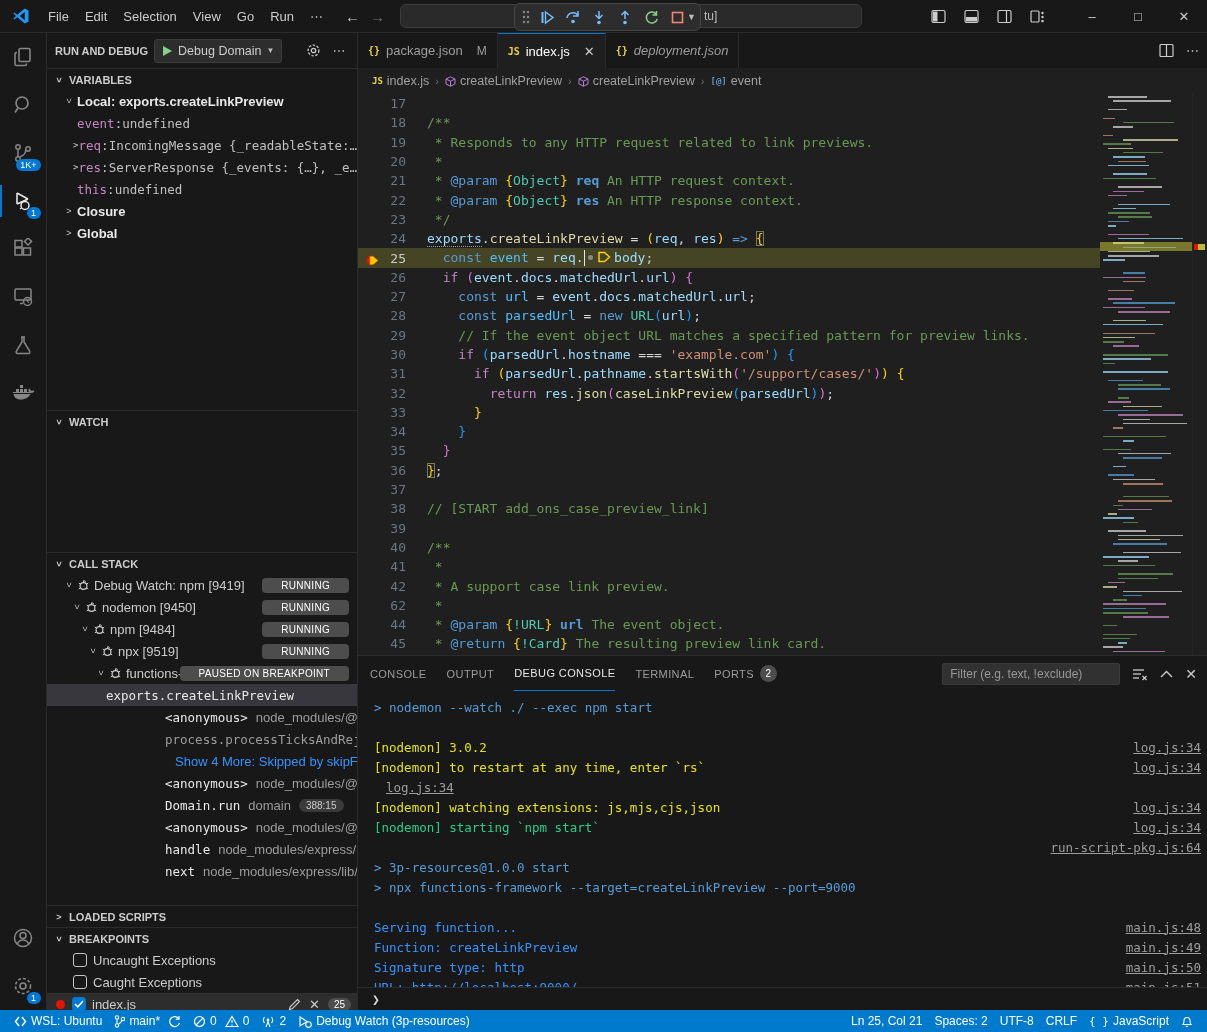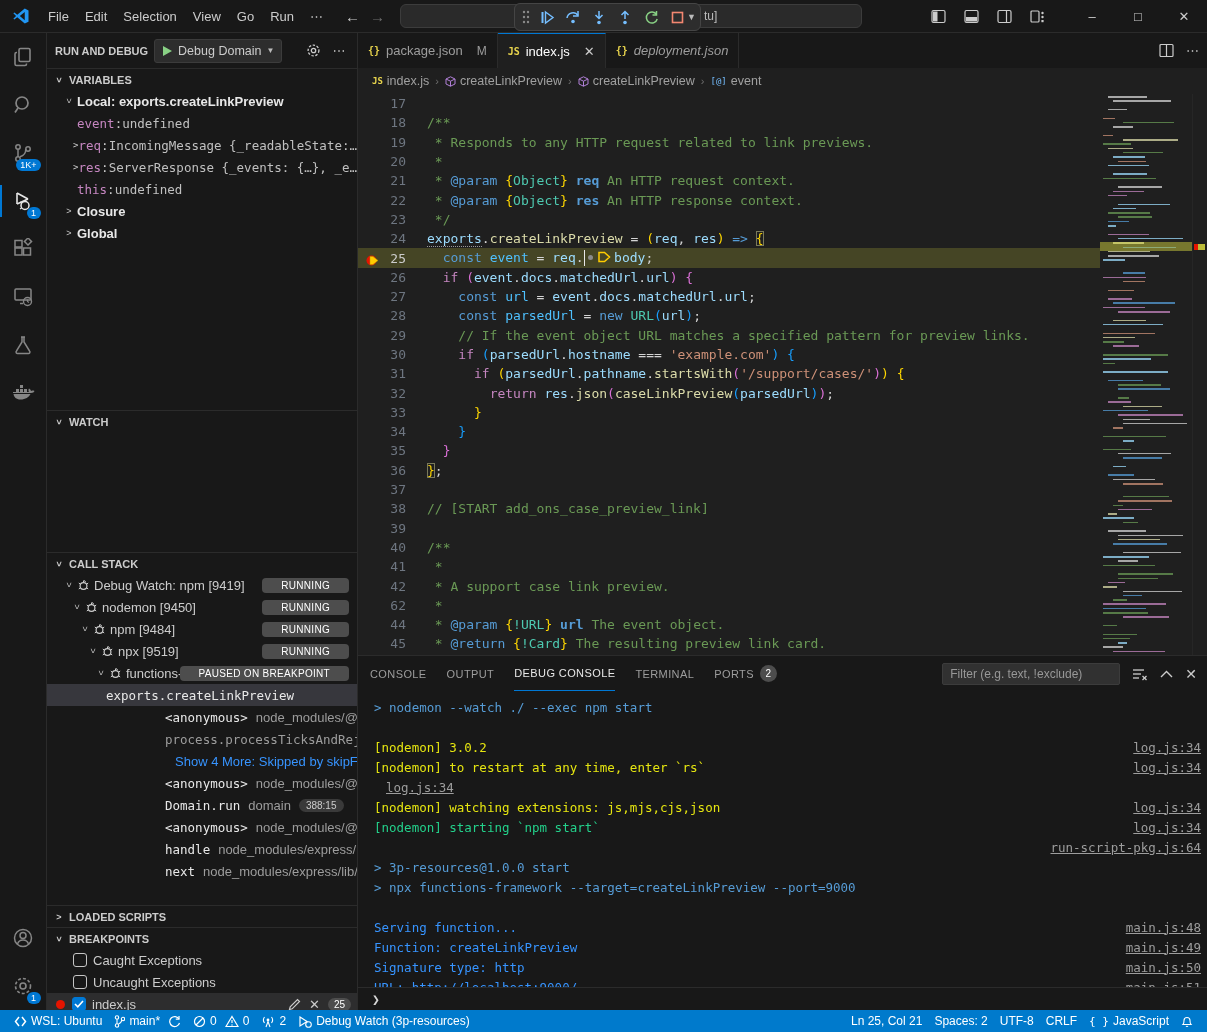--- a/index.html
+++ b/index.html
@@ -495,25 +495,25 @@
       </div>
 
       <div style="flex:1; overflow:hidden;">
         <div class="section-header">
           <span class="tw exp">&gt;</span>
             <span>BREAKPOINTS</span>
         </div>
         <div id="breakpointsBody">
             <div class="sb-row" style="padding-left: 26px;">
               <div class="cb"></div>
-              <span>Caught Exceptions</span>
+              <span>Uncaught Exceptions</span>
             </div>
             <div class="sb-row" style="padding-left: 26px;">
               <div class="cb"></div>
-              <span>Uncaught Exceptions</span>
+              <span>Caught Exceptions</span>
             </div>
             <div class="sb-row" style="background: rgb(45, 45, 46);">
               <div class="bp-dot"></div>
               <div class="cb checked">
                 <svg width="10" height="8" viewBox="0 0 10 8">
                   <path d="M1 4 L3.8 6.8 L9 1" fill="none" stroke="#fff" stroke-width="1.6"></path>
                 </svg>
               </div>
               <span>index.js</span>
               <div class="bp-row-actions">

